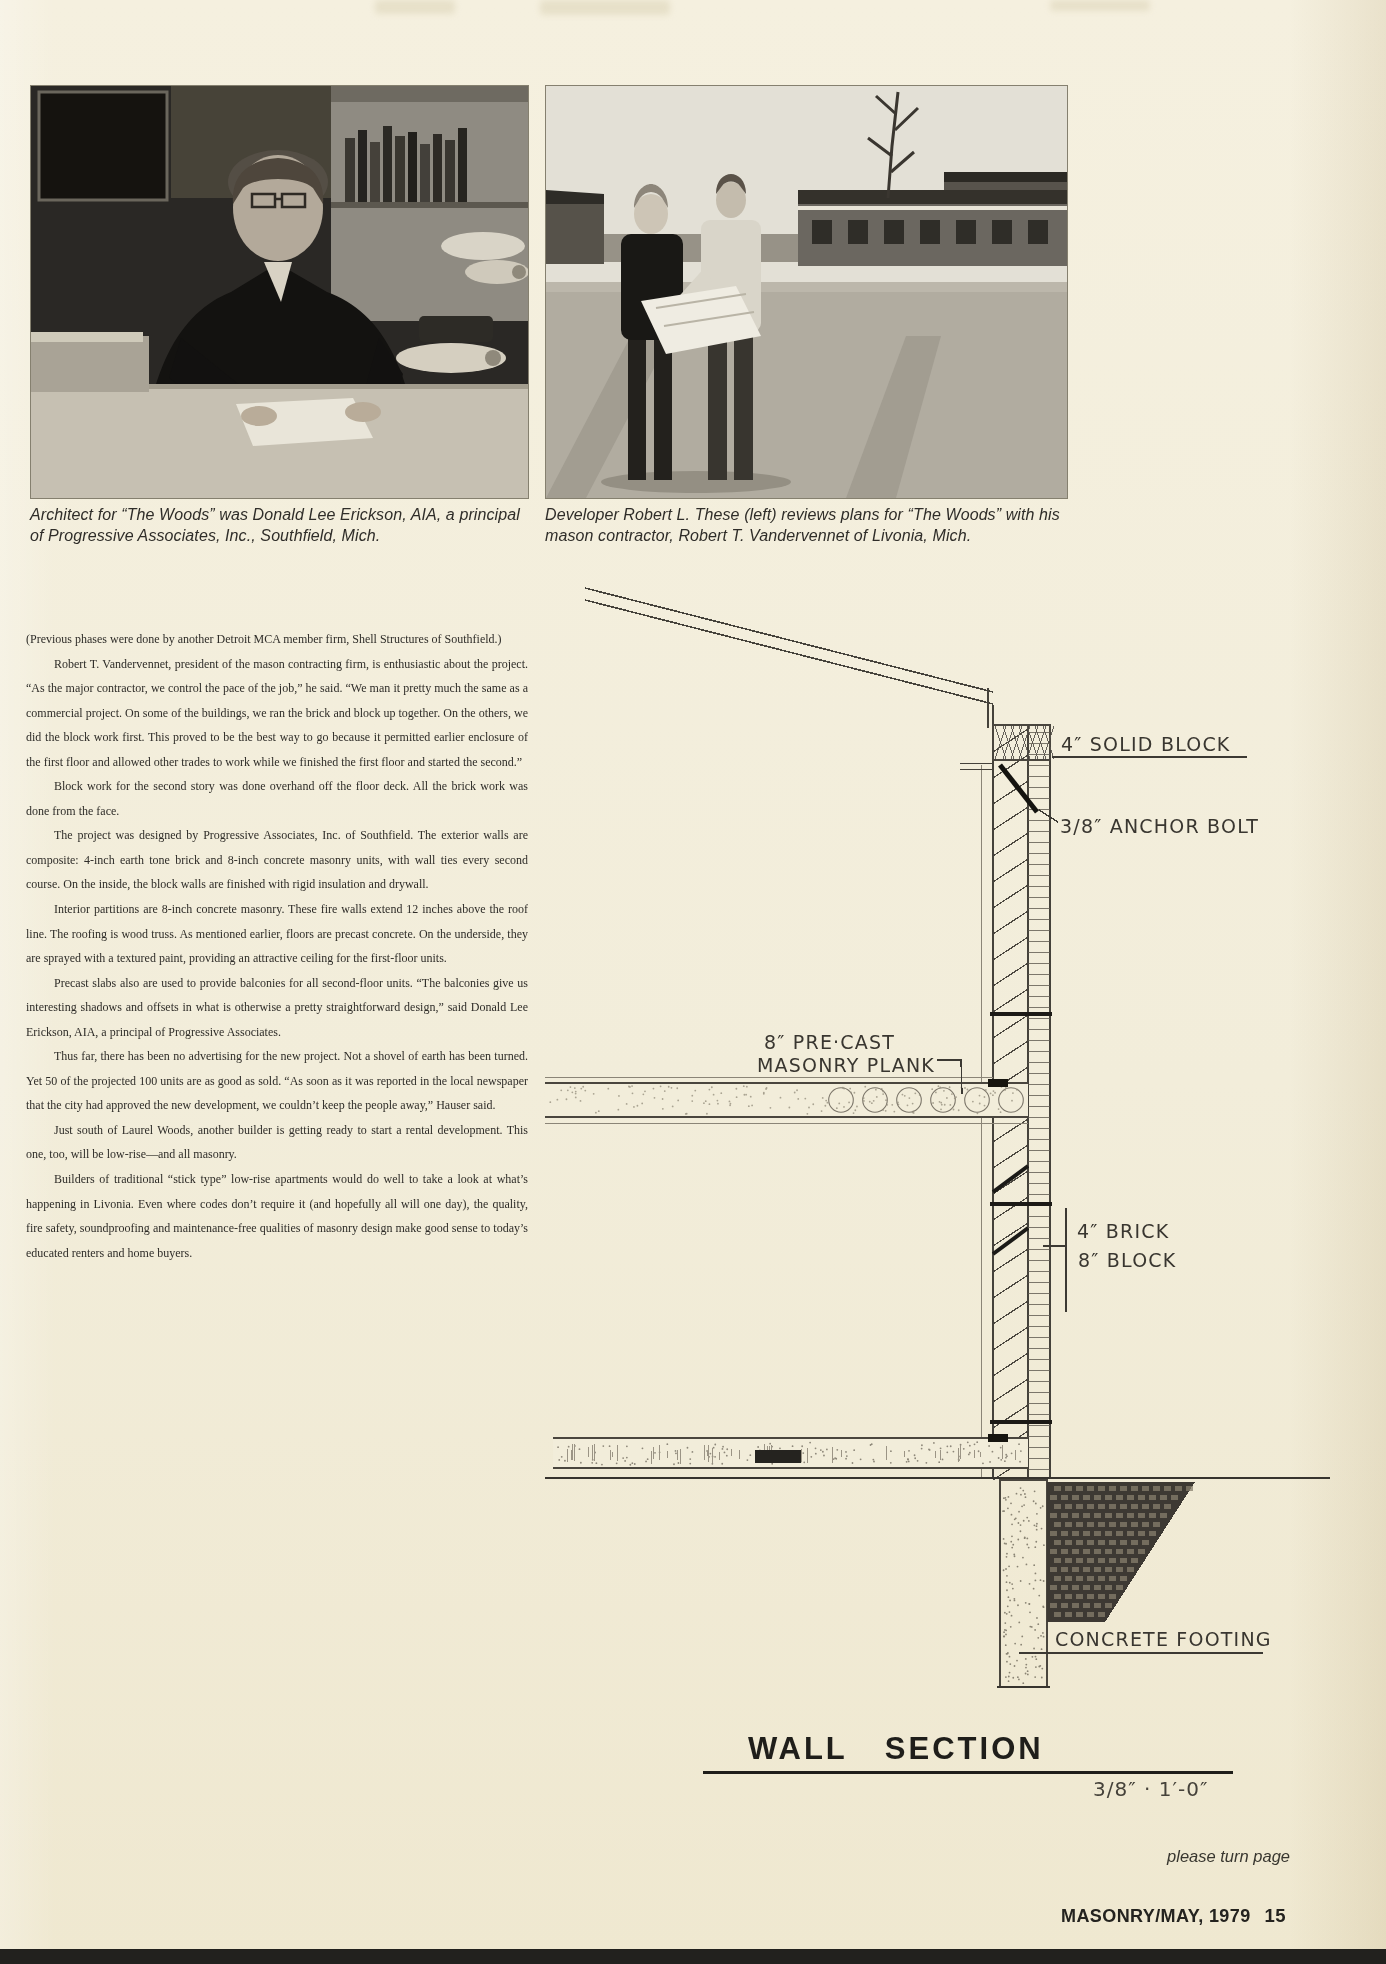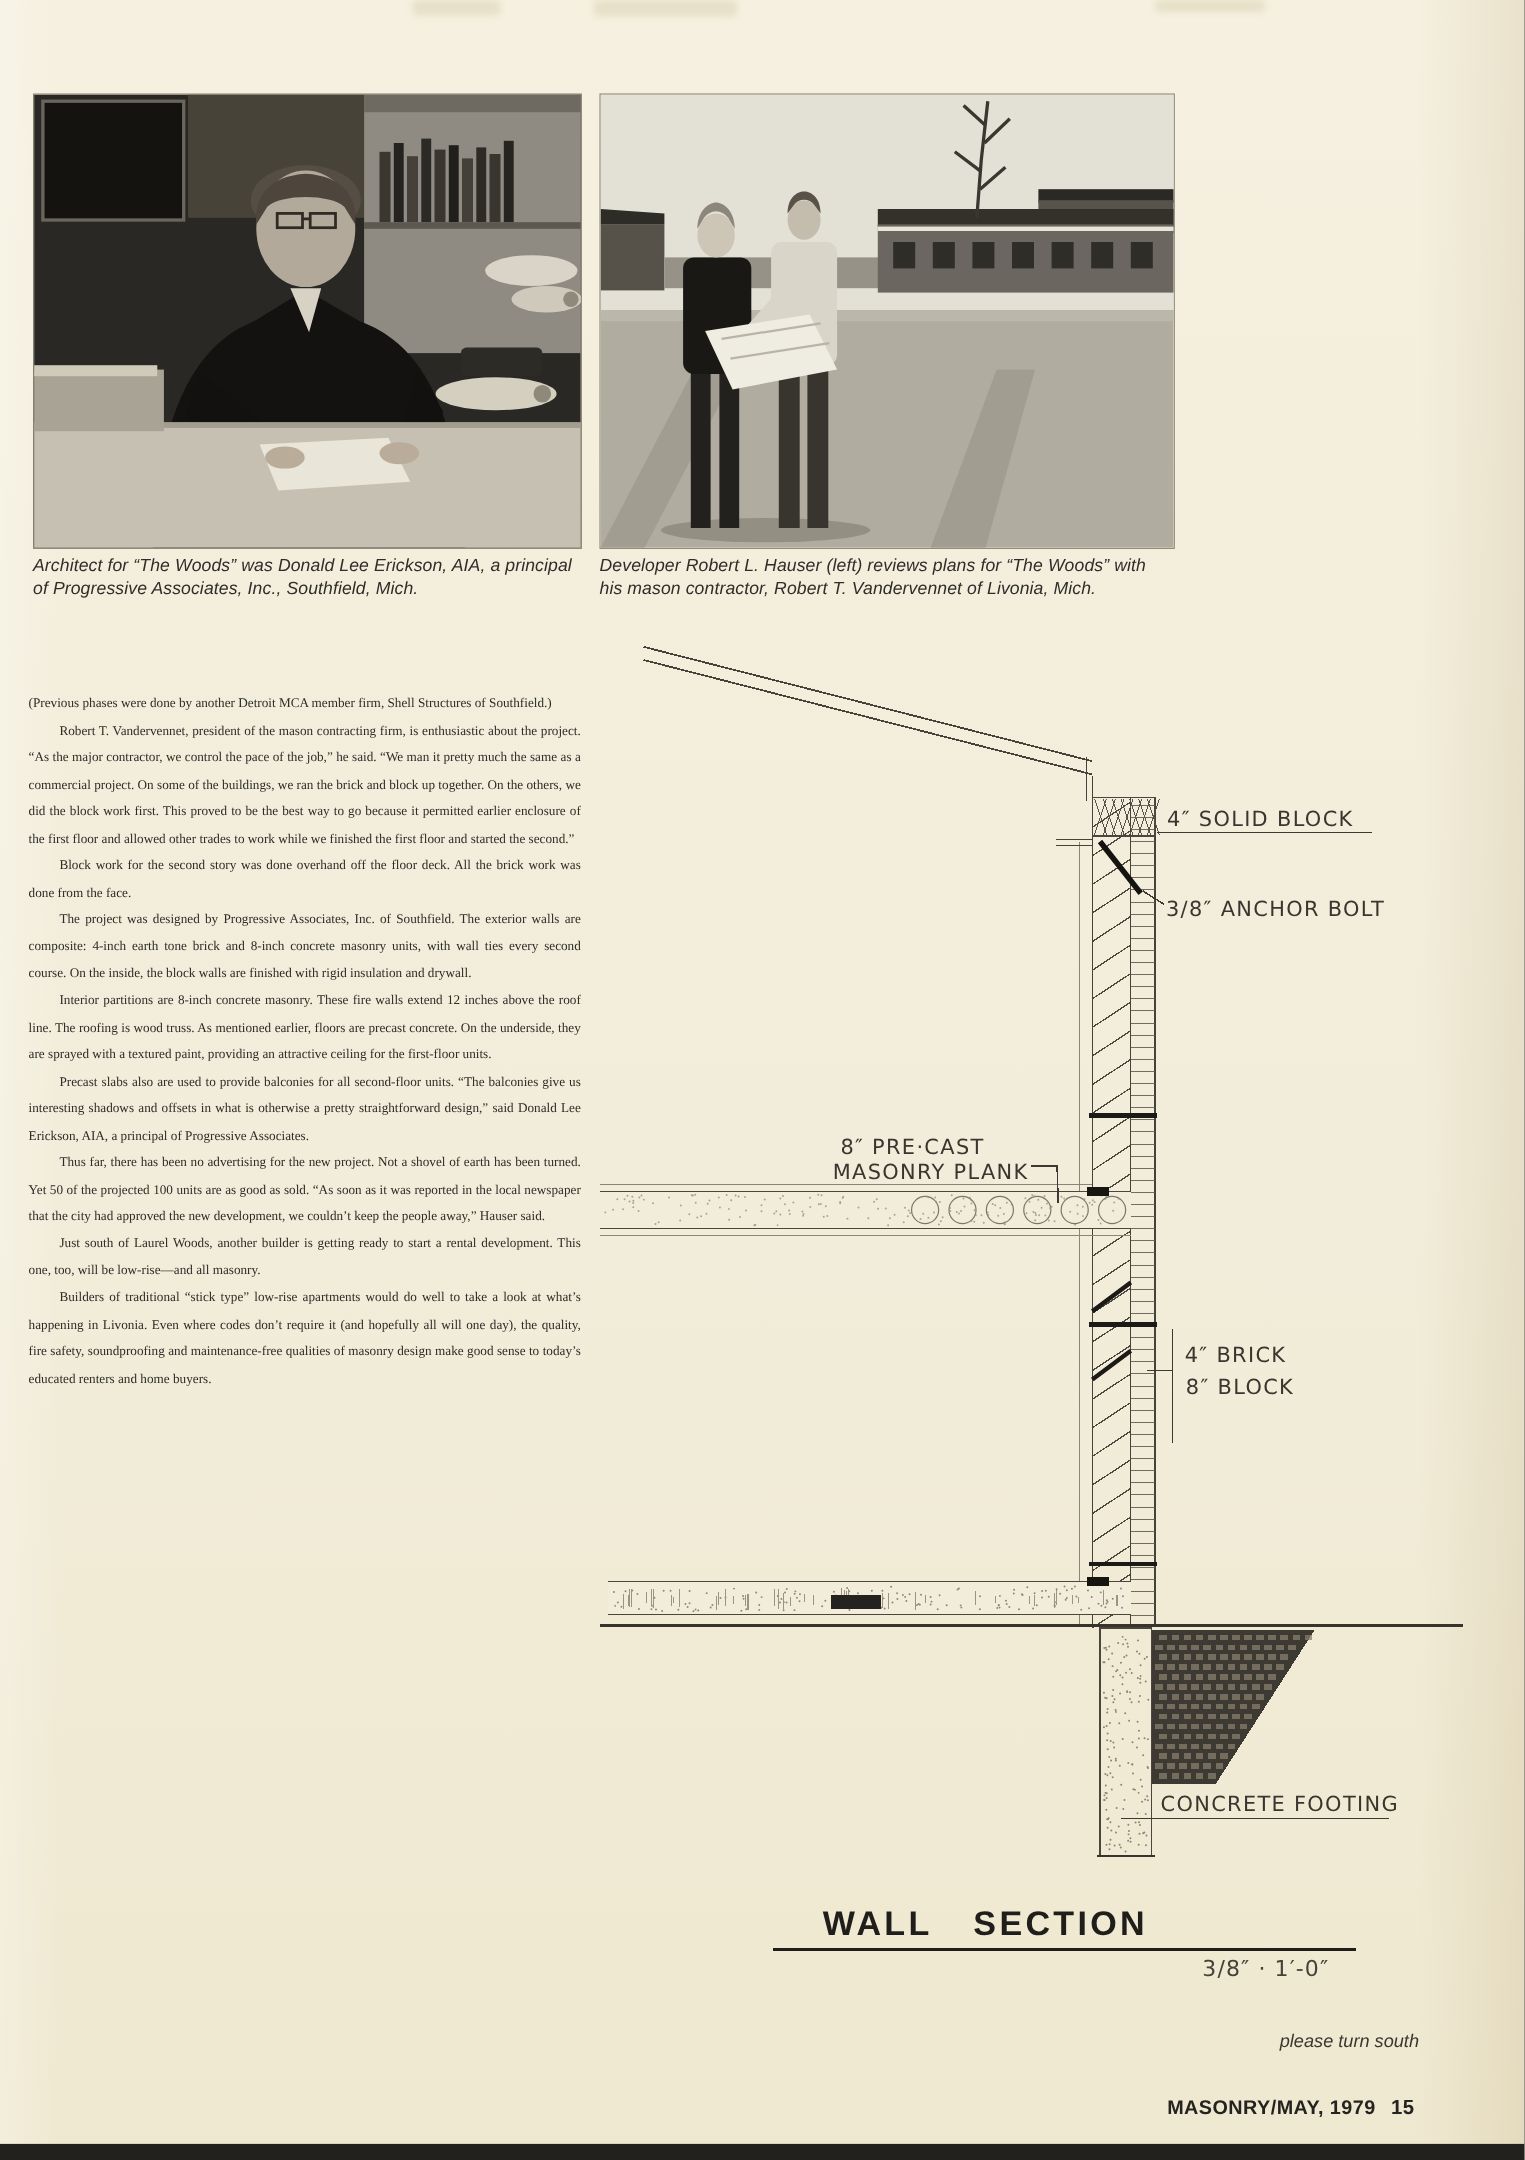--- a/index.html
+++ b/index.html
@@ -143,21 +143,21 @@
       <ellipse cx="185" cy="114" rx="15" ry="18" fill="#c4bcad"></ellipse>
       <path d="M170,108 C170,94 178,88 185,88 C192,88 200,94 200,108 L194,100 C190,94 180,94 176,100 Z" fill="#5a5248"></path>
     </g>
     <g>
       <polygon points="95,215 190,200 215,250 120,268" fill="#efece2"></polygon>
       <path d="M110,222 L200,208 M118,240 L208,226" stroke="#b9b4a6" stroke-width="2" fill="none"></path>
     </g>
   </svg>
 
   <div class="caption" style="left:30px;top:505px;width:505px">Architect for “The Woods” was Donald Lee Erickson, AIA, a principal of Progressive Associates, Inc., Southfield, Mich.</div>
-  <div class="caption" style="left:545px;top:505px;width:522px">Developer Robert L. Hauser (left) reviews plans for “The Woods” with his mason contractor, Robert T. Vandervennet of Livonia, Mich.</div>
+  <div class="caption" style="left:545px;top:505px;width:522px">Developer Robert L. These (left) reviews plans for “The Woods” with his mason contractor, Robert T. Vandervennet of Livonia, Mich.</div>
 
   <div class="article">
       <p>(Previous phases were done by another Detroit MCA member firm, Shell Structures of Southfield.)</p>
       <p>Robert T. Vandervennet, president of the mason contracting firm, is enthusiastic about the project. “As the major contractor, we control the pace of the job,” he said. “We man it pretty much the same as a commercial project. On some of the buildings, we ran the brick and block up together. On the others, we did the block work first. This proved to be the best way to go because it permitted earlier enclosure of the first floor and allowed other trades to work while we finished the first floor and started the second.”</p>
       <p>Block work for the second story was done overhand off the floor deck. All the brick work was done from the face.</p>
       <p>The project was designed by Progressive Associates, Inc. of Southfield. The exterior walls are composite: 4-inch earth tone brick and 8-inch concrete masonry units, with wall ties every second course. On the inside, the block walls are finished with rigid insulation and drywall.</p>
       <p>Interior partitions are 8-inch concrete masonry. These fire walls extend 12 inches above the roof line. The roofing is wood truss. As mentioned earlier, floors are precast concrete. On the underside, they are sprayed with a textured paint, providing an attractive ceiling for the first-floor units.</p>
       <p>Precast slabs also are used to provide balconies for all second-floor units. “The balconies give us interesting shadows and offsets in what is otherwise a pretty straightforward design,” said Donald Lee Erickson, AIA, a principal of Progressive Associates.</p>
       <p>Thus far, there has been no advertising for the new project. Not a shovel of earth has been turned. Yet 50 of the projected 100 units are as good as sold. “As soon as it was reported in the local newspaper that the city had approved the new development, we couldn’t keep the people away,” Hauser said.</p>
       <p>Just south of Laurel Woods, another builder is getting ready to start a rental development. This one, too, will be low-rise—and all masonry.</p>
@@ -987,18 +987,18 @@
       <text class="dwg-label" x="533" y="707">8″ BLOCK</text>
       <text class="dwg-label" x="510" y="1086">CONCRETE FOOTING</text>
     </g>
     <g>
       <text class="dwg-title" x="203" y="1199">WALL SECTION</text>
       <line x1="158" y1="1212" x2="688" y2="1212" stroke="#1f1e1a" stroke-width="3"></line>
       <text class="dwg-scale" x="548" y="1236">3/8″ · 1′-0″</text>
     </g>
   </svg>
 
-  <div class="turn-note">please turn south</div>
+  <div class="turn-note">please turn page</div>
   <div class="footer">
     <span>MASONRY/MAY, 1979</span><span class="pn">15</span>
   </div>
   <div class="bottom-strip"></div>
 </div>
 
 </body></html>

